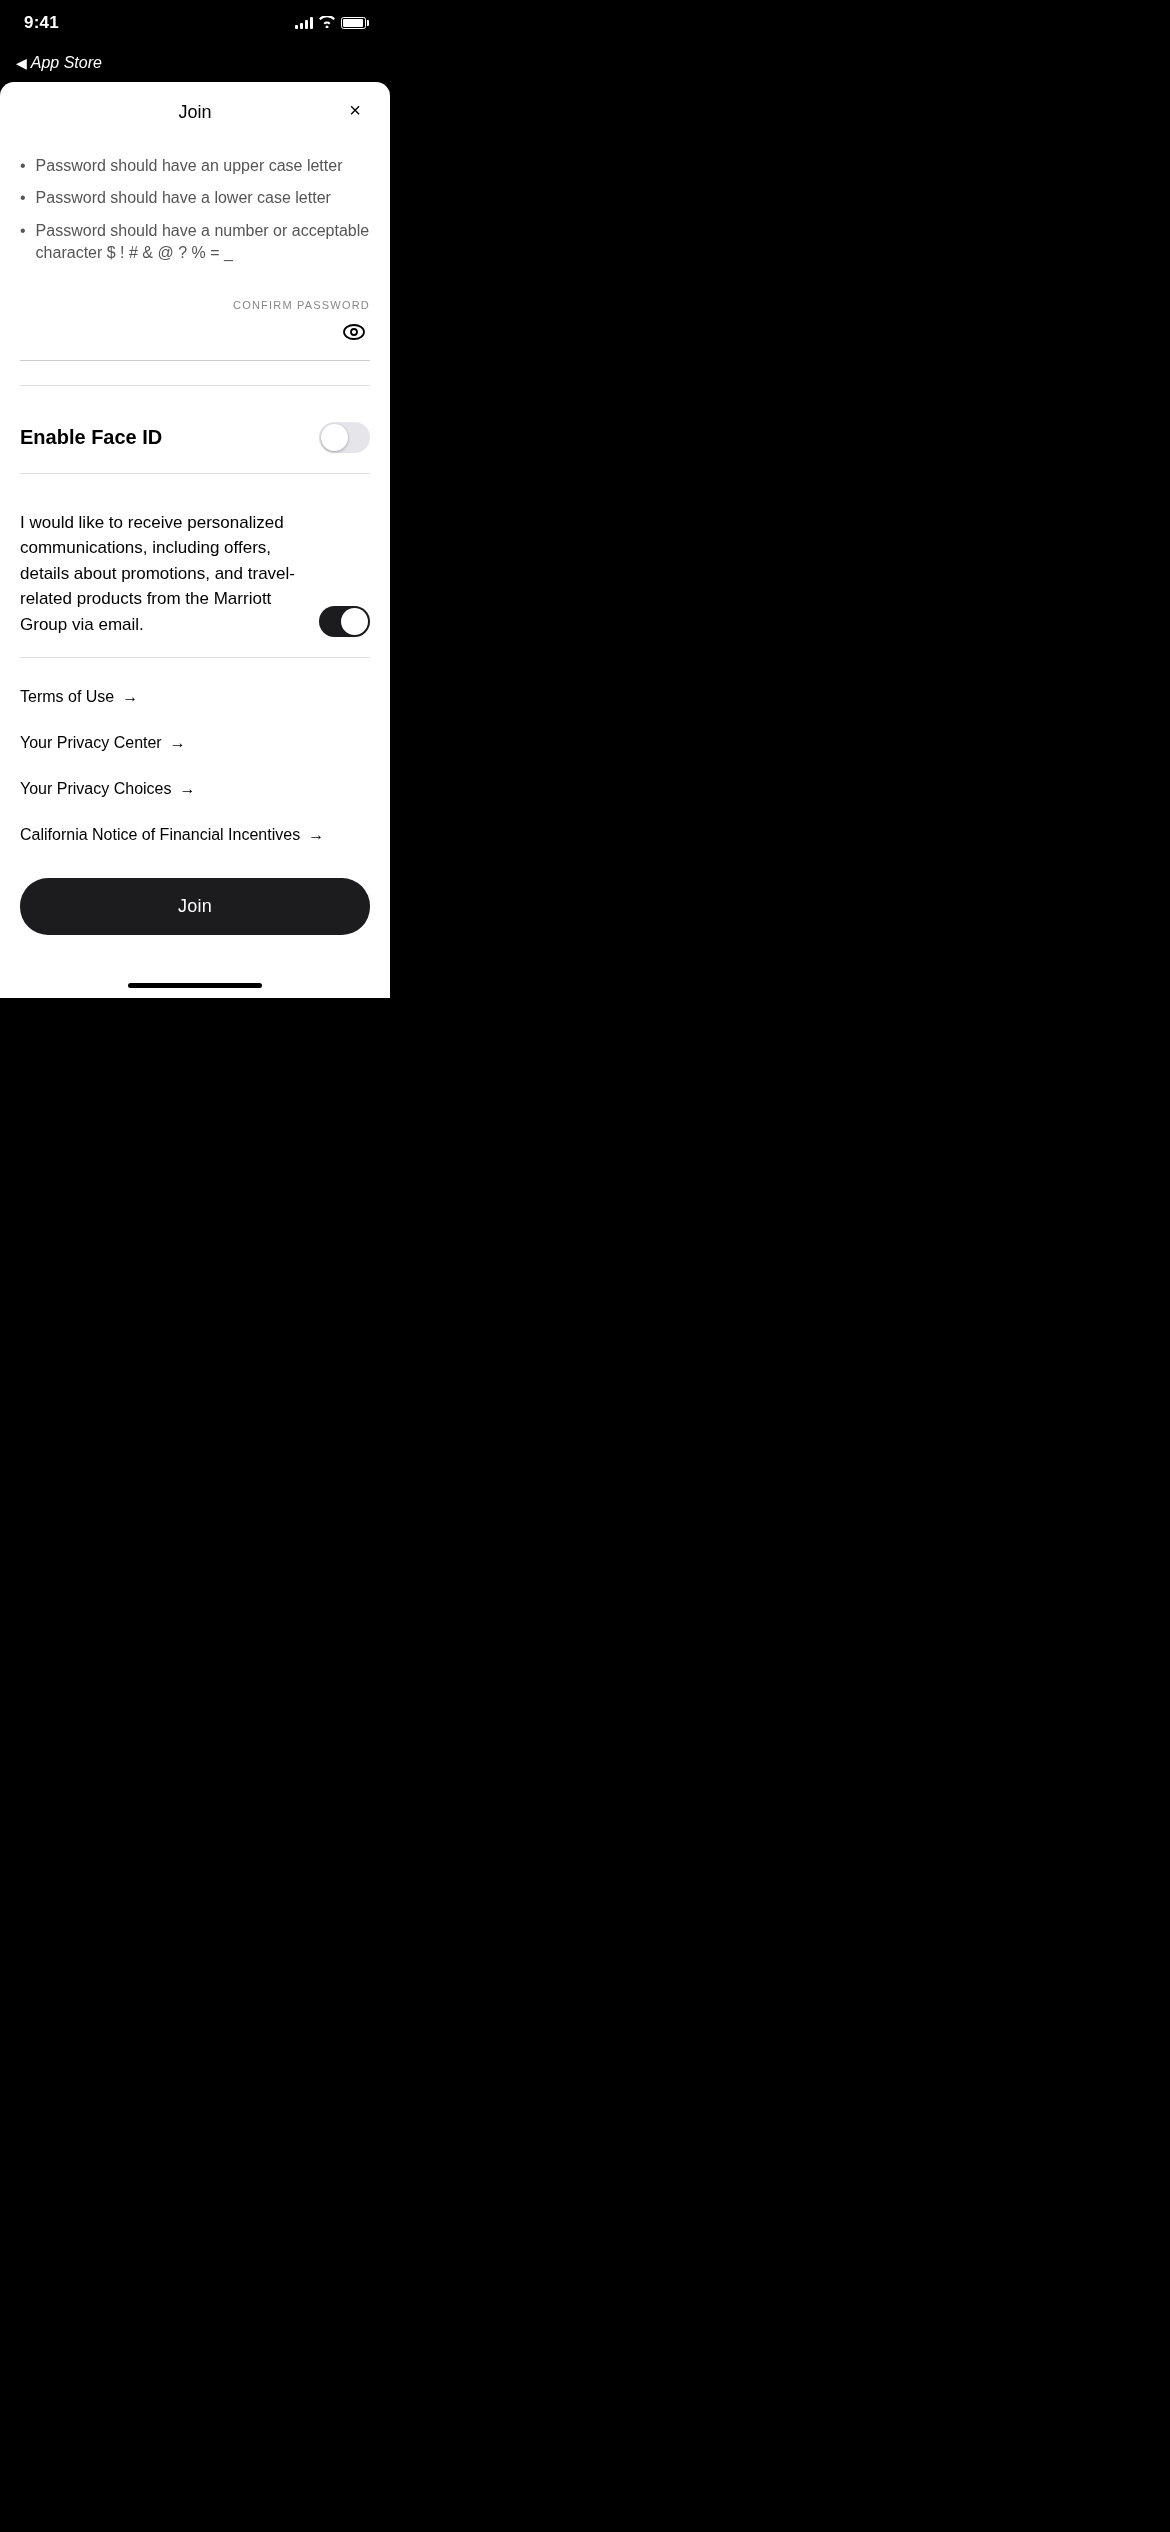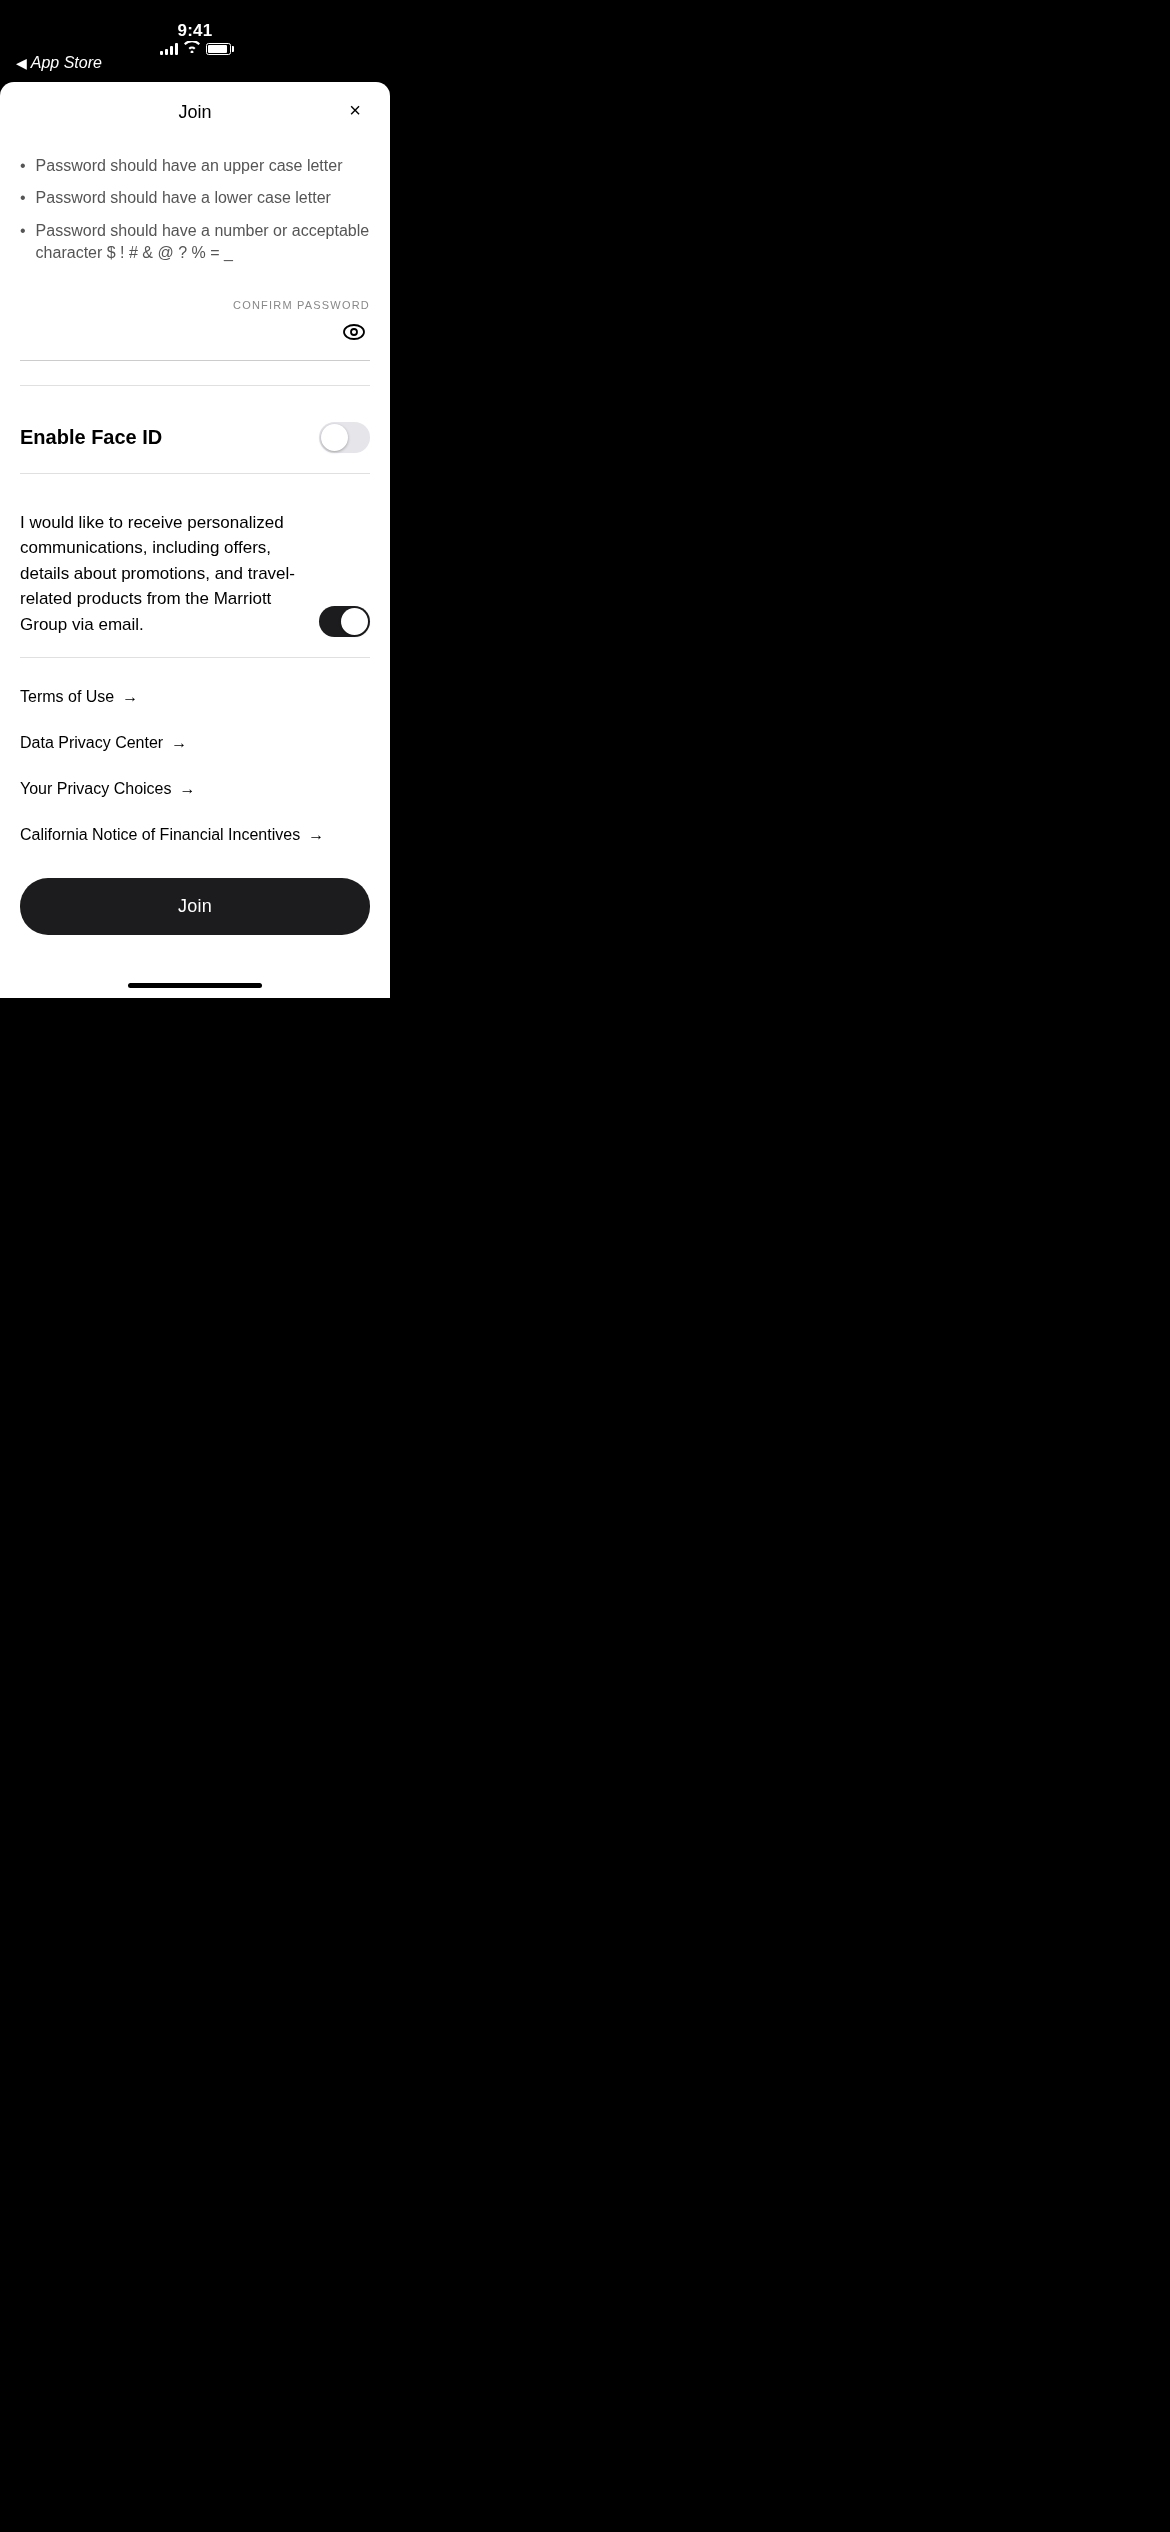--- a/index.html
+++ b/index.html
@@ -12,23 +12,22 @@
       min-height: 844px;
       overflow-x: hidden;
     }
 
     
     .status-bar {
       background: #000;
       display: flex;
       align-items: center;
       justify-content: space-between;
-      padding: 21px 24px 8px 24px;
+      padding: 4px 24px 8px 24px;
       height: 50px;
-      flex-direction: column;
     }
     .status-time {
       color: #fff;
       font-size: 17px;
       font-weight: 600;
       letter-spacing: 0.2px;
     }
     .status-icons {
       display: flex;
       align-items: center;
@@ -424,21 +423,21 @@
     </div>
 
     <div class="divider3"></div>
 
 
     <div class="link-row">
       <span class="link-text">Terms of Use</span>
       <span class="link-arrow">→</span>
     </div>
     <div class="link-row">
-      <span class="link-text">Data Privacy Center</span>
+      <span class="link-text">Your Privacy Center</span>
       <span class="link-arrow">→</span>
     </div>
     <div class="link-row">
       <span class="link-text">Your Privacy Choices</span>
       <span class="link-arrow">→</span>
     </div>
     <div class="link-row">
       <span class="link-text">California Notice of Financial Incentives</span>
       <span class="link-arrow">→</span>
     </div>

